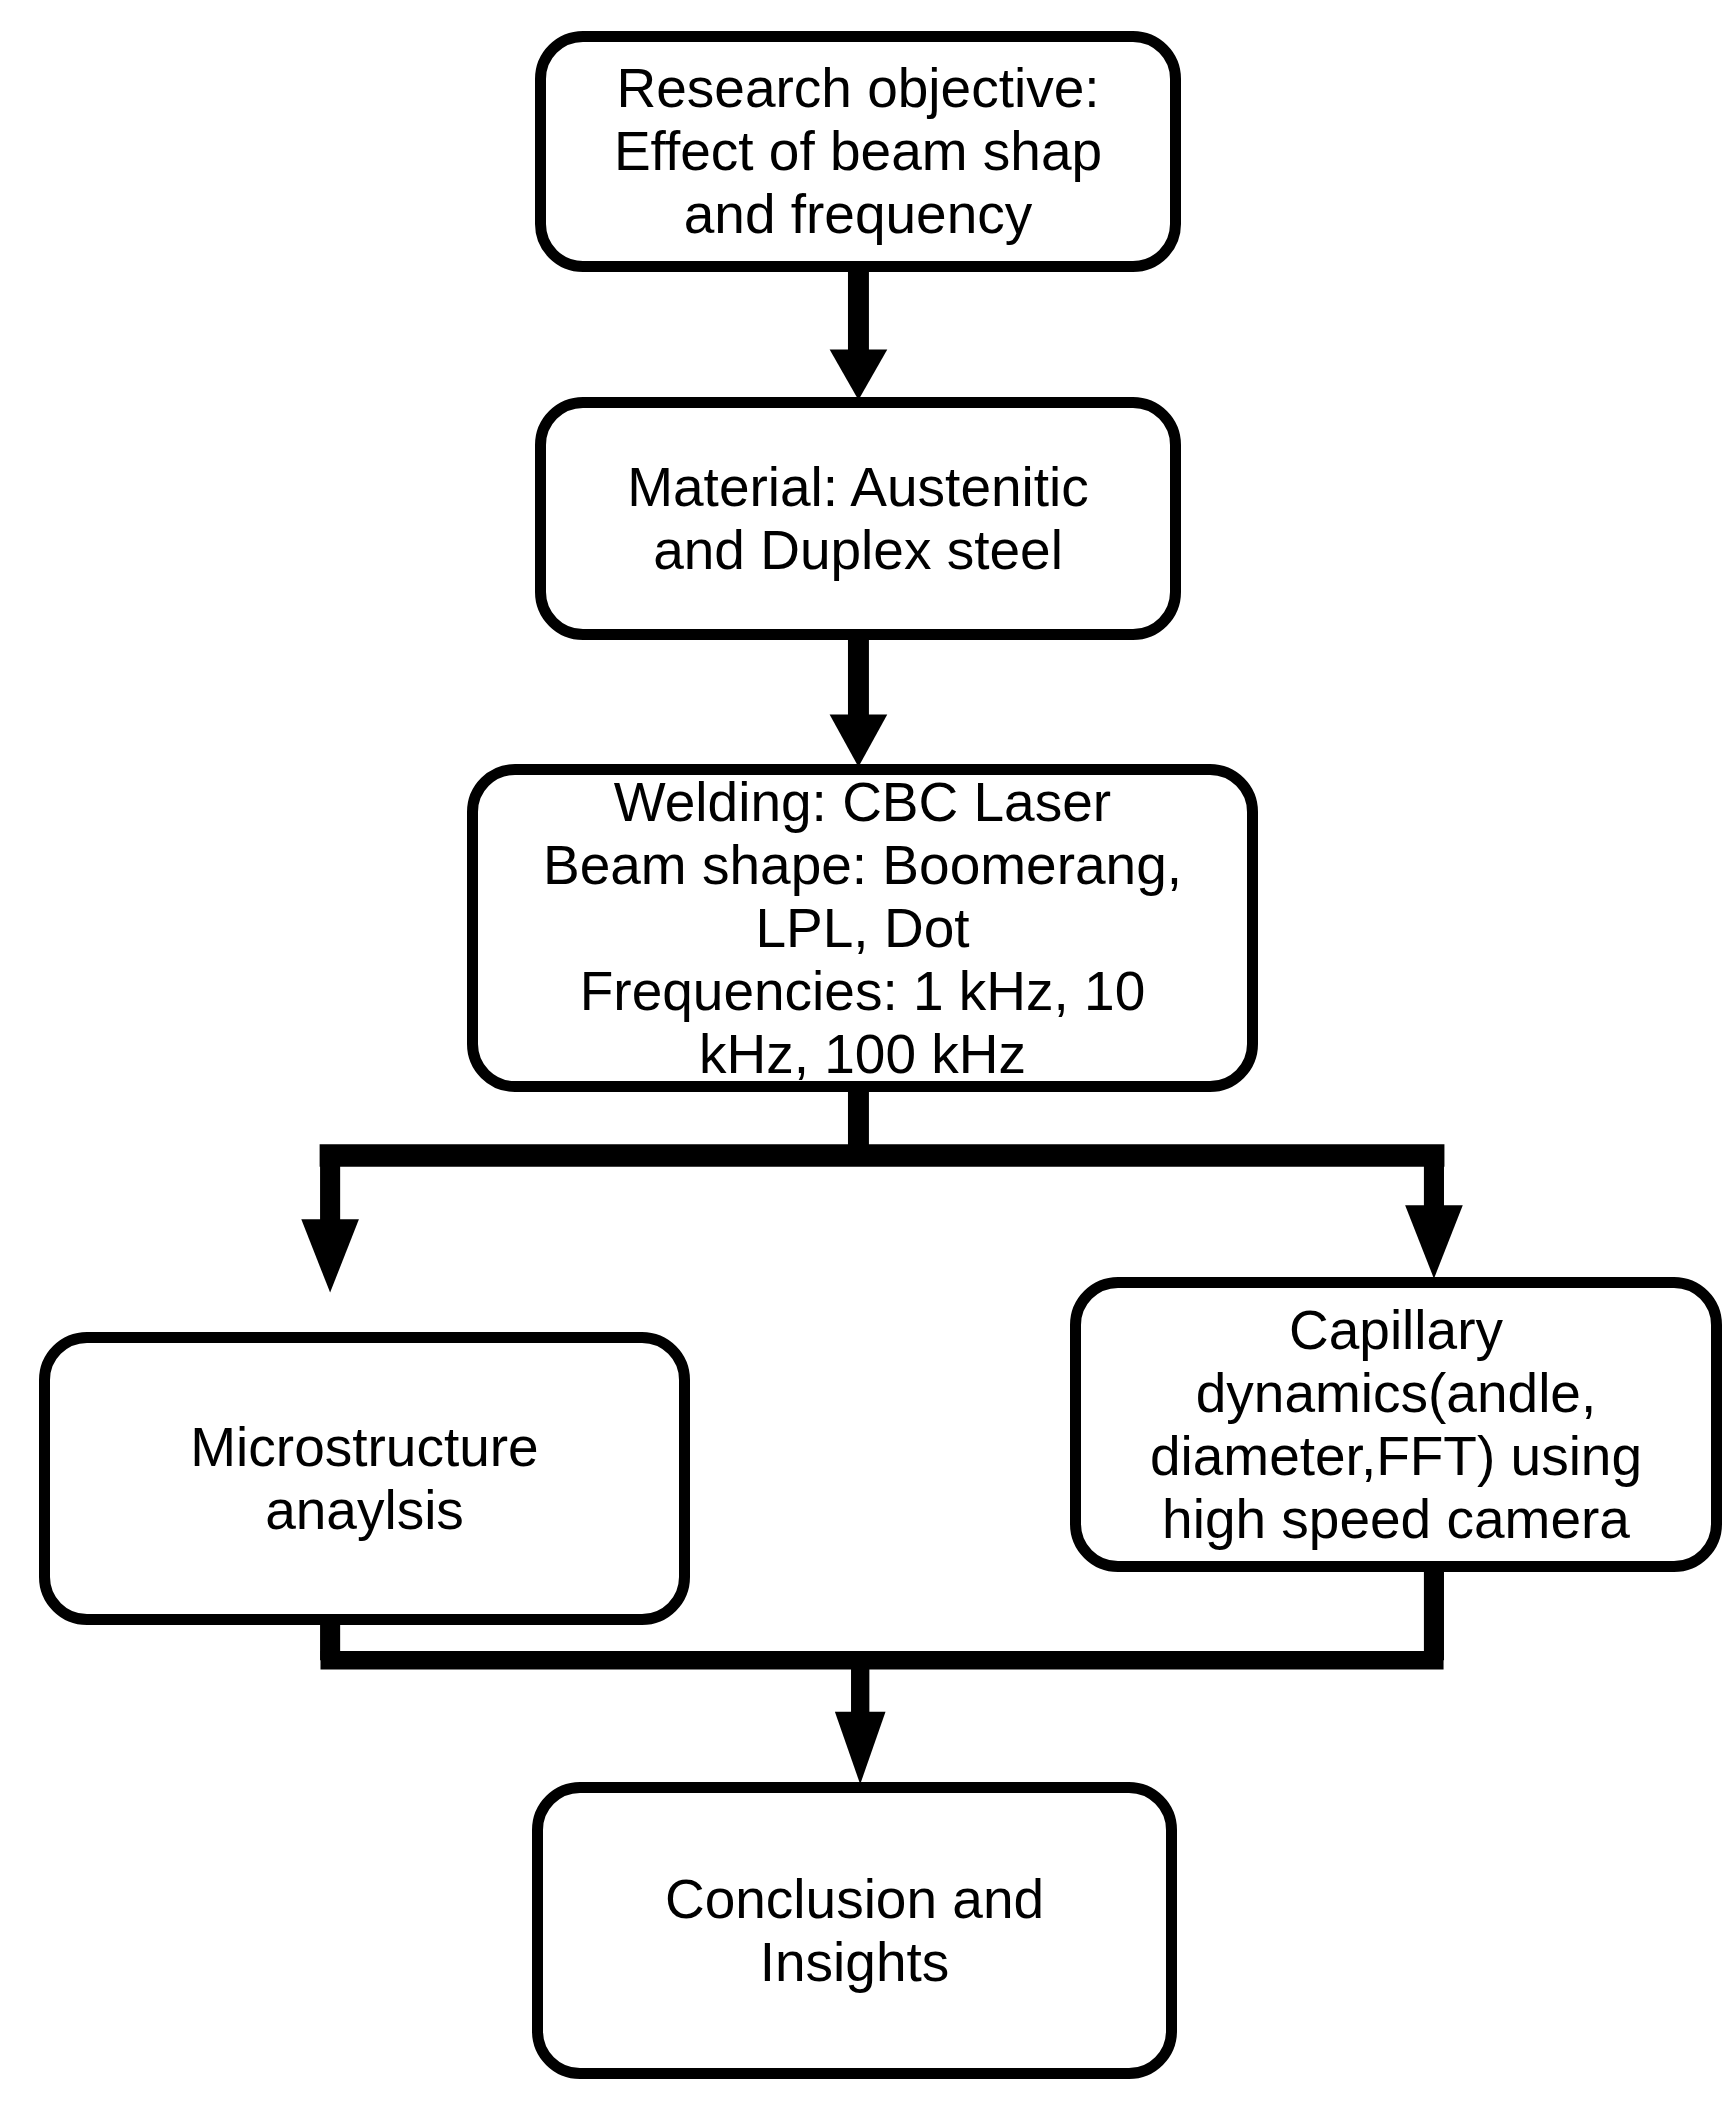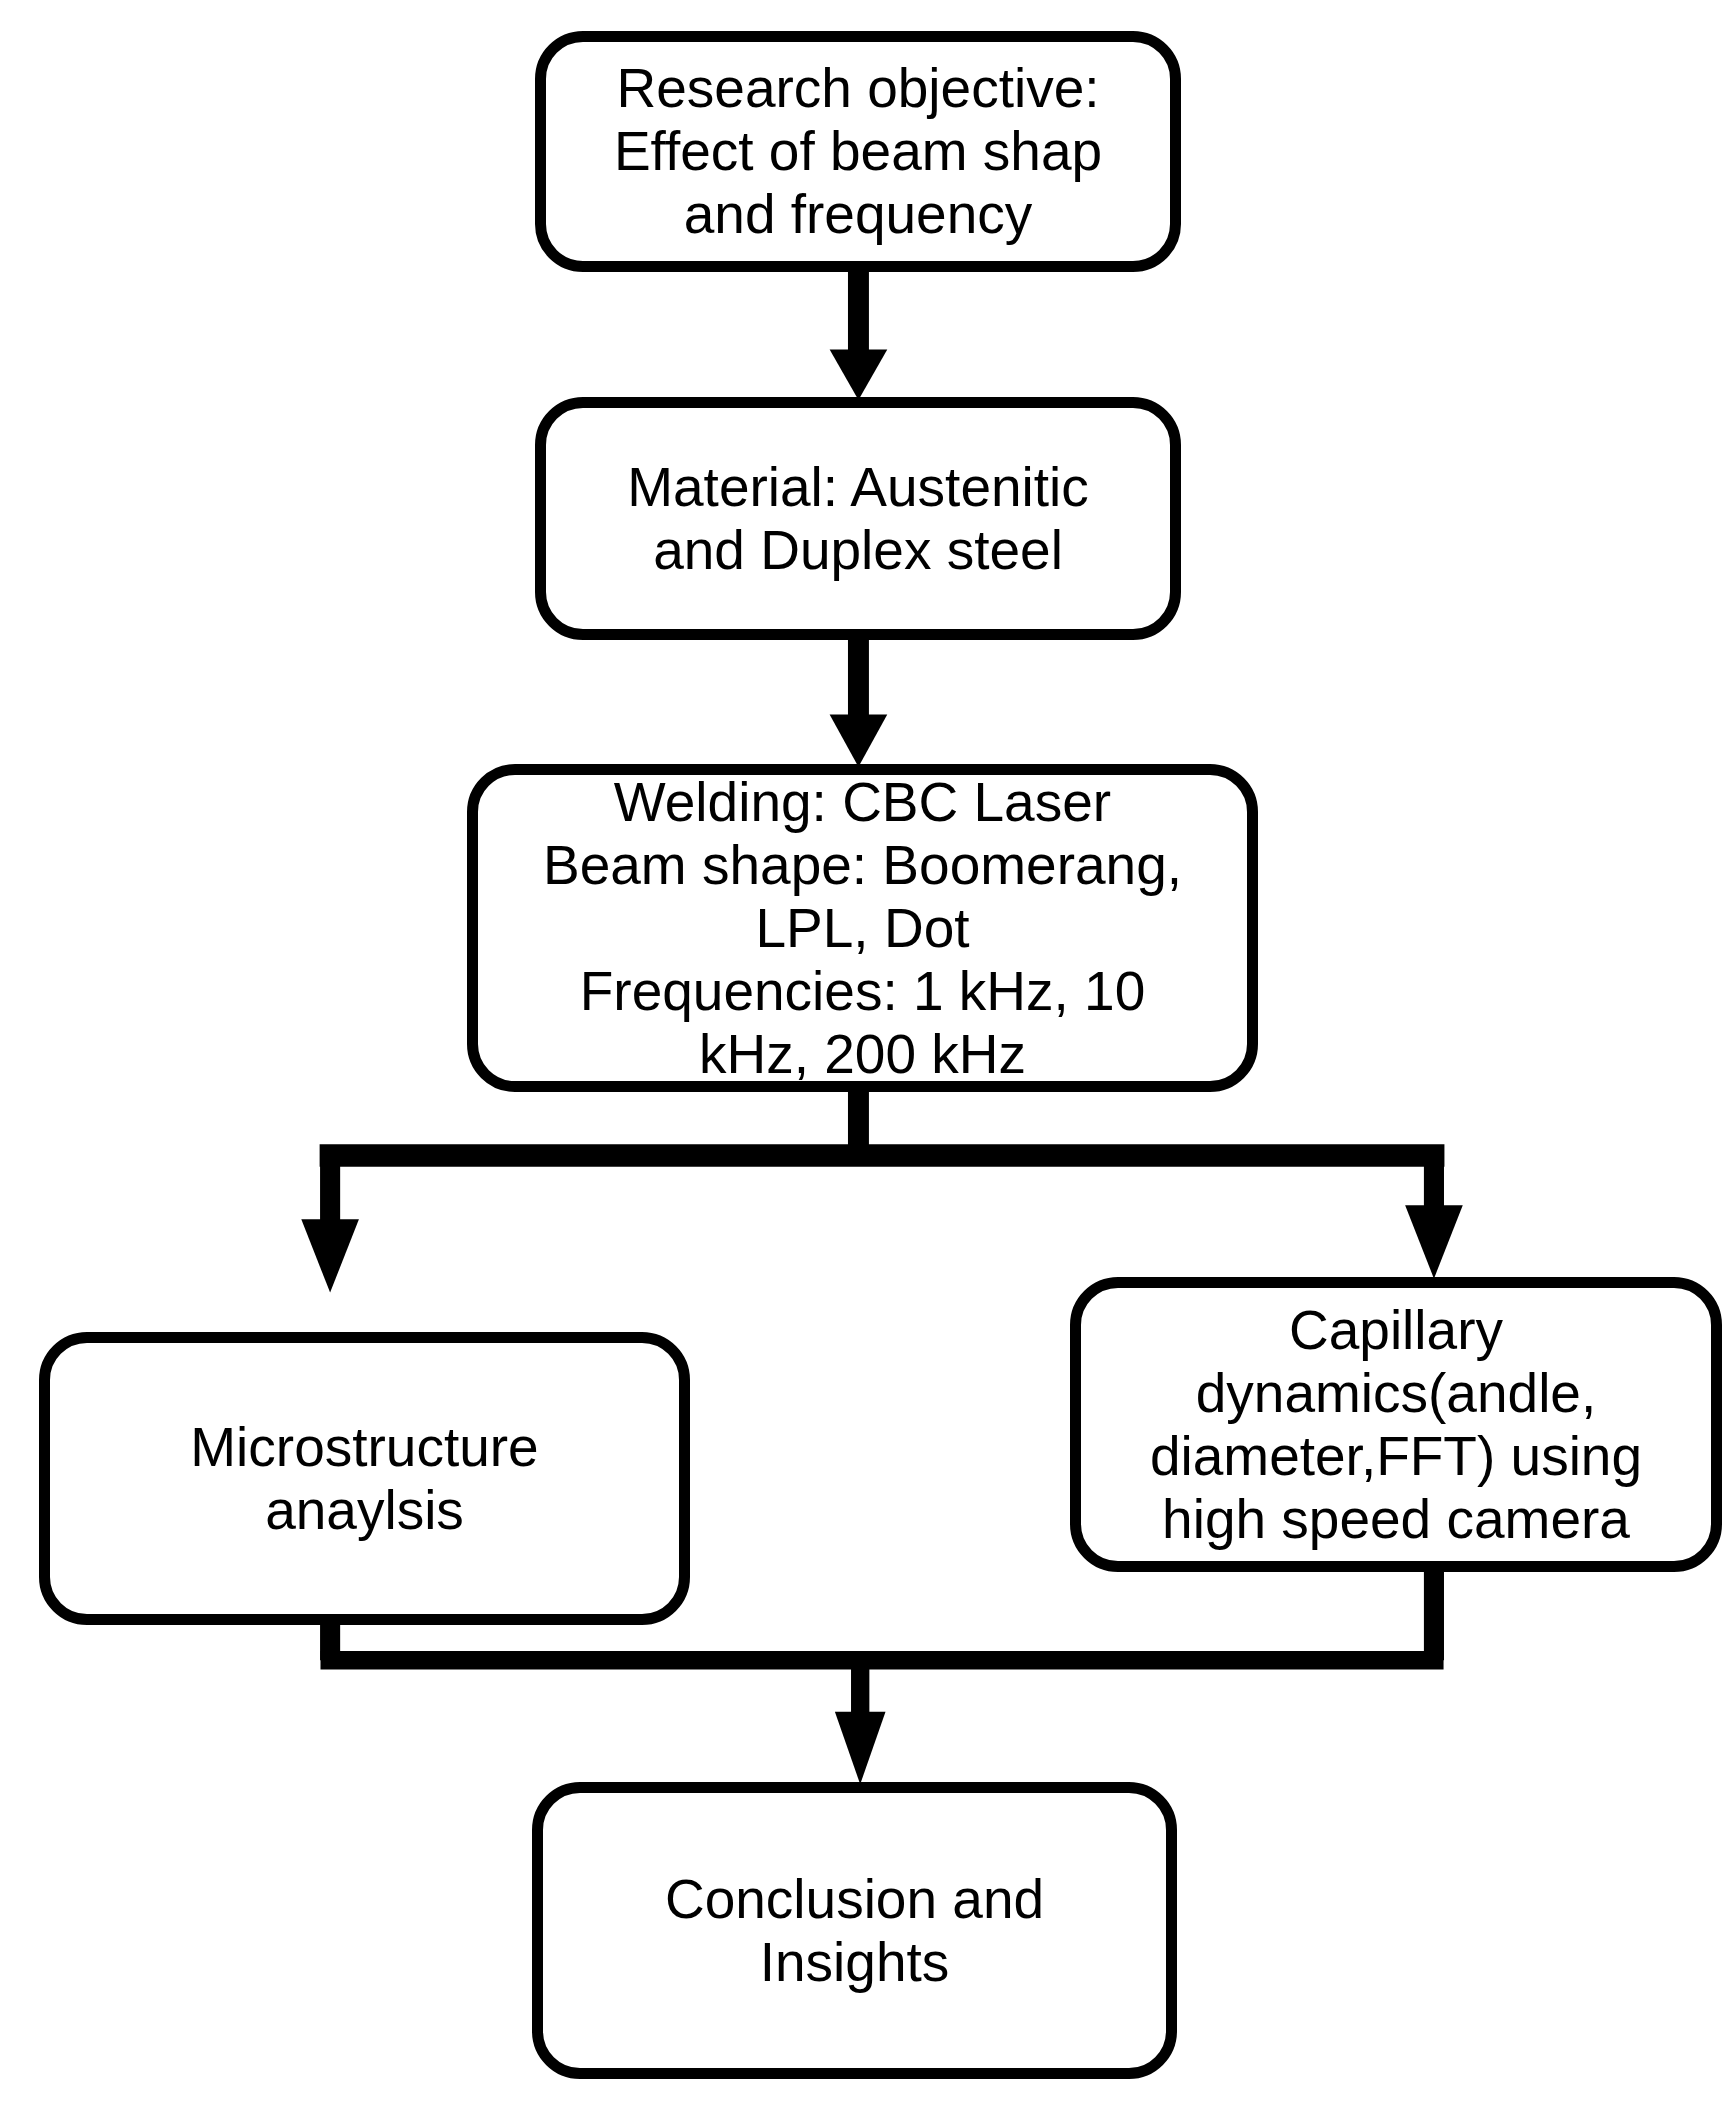--- a/index.html
+++ b/index.html
@@ -110,21 +110,21 @@
     <span class="node-text">Research objective:
 Effect of beam shap
 and frequency</span>
   </div>
 
   <div class="node node-welding">
     <span class="node-text">Welding: CBC Laser
 Beam shape: Boomerang,
 LPL, Dot
 Frequencies: 1 kHz, 10
-kHz, 200 kHz</span>
+kHz, 100 kHz</span>
   </div>
 
   <div class="node node-micro">
     <span class="node-text">Microstructure
 anaylsis</span>
   </div>
 
   <div class="node node-capillary">
     <span class="node-text">Capillary
 dynamics(andle,

